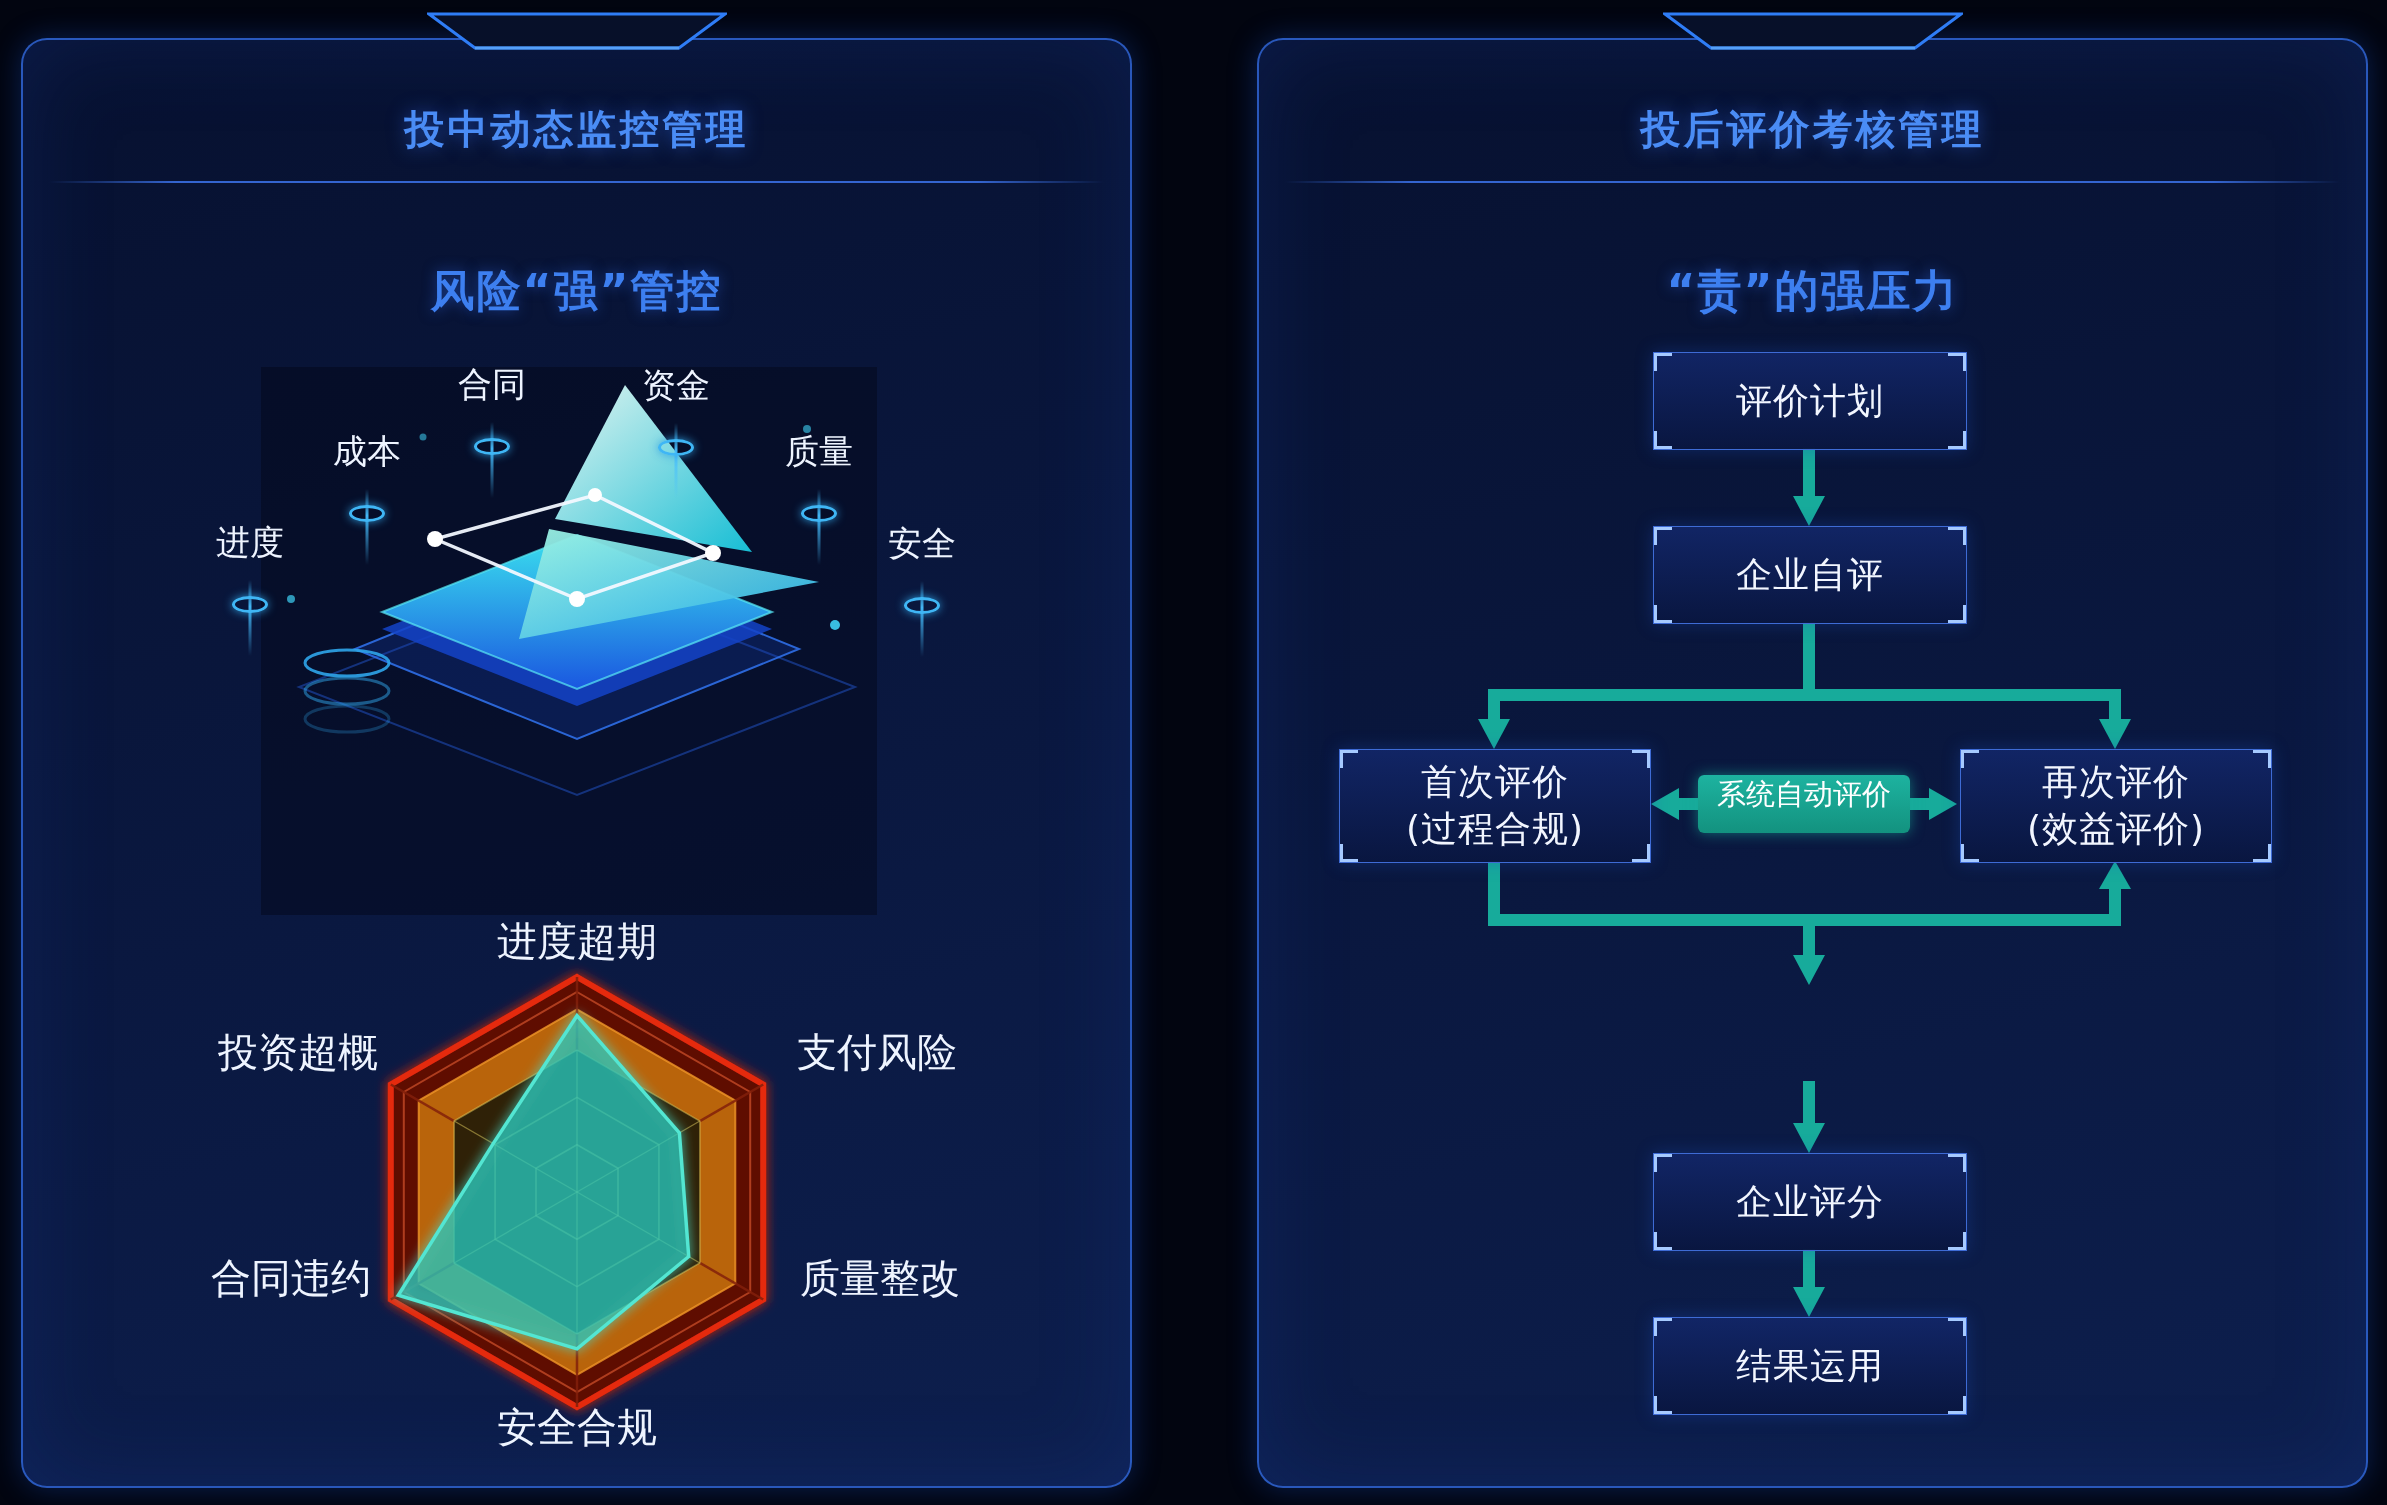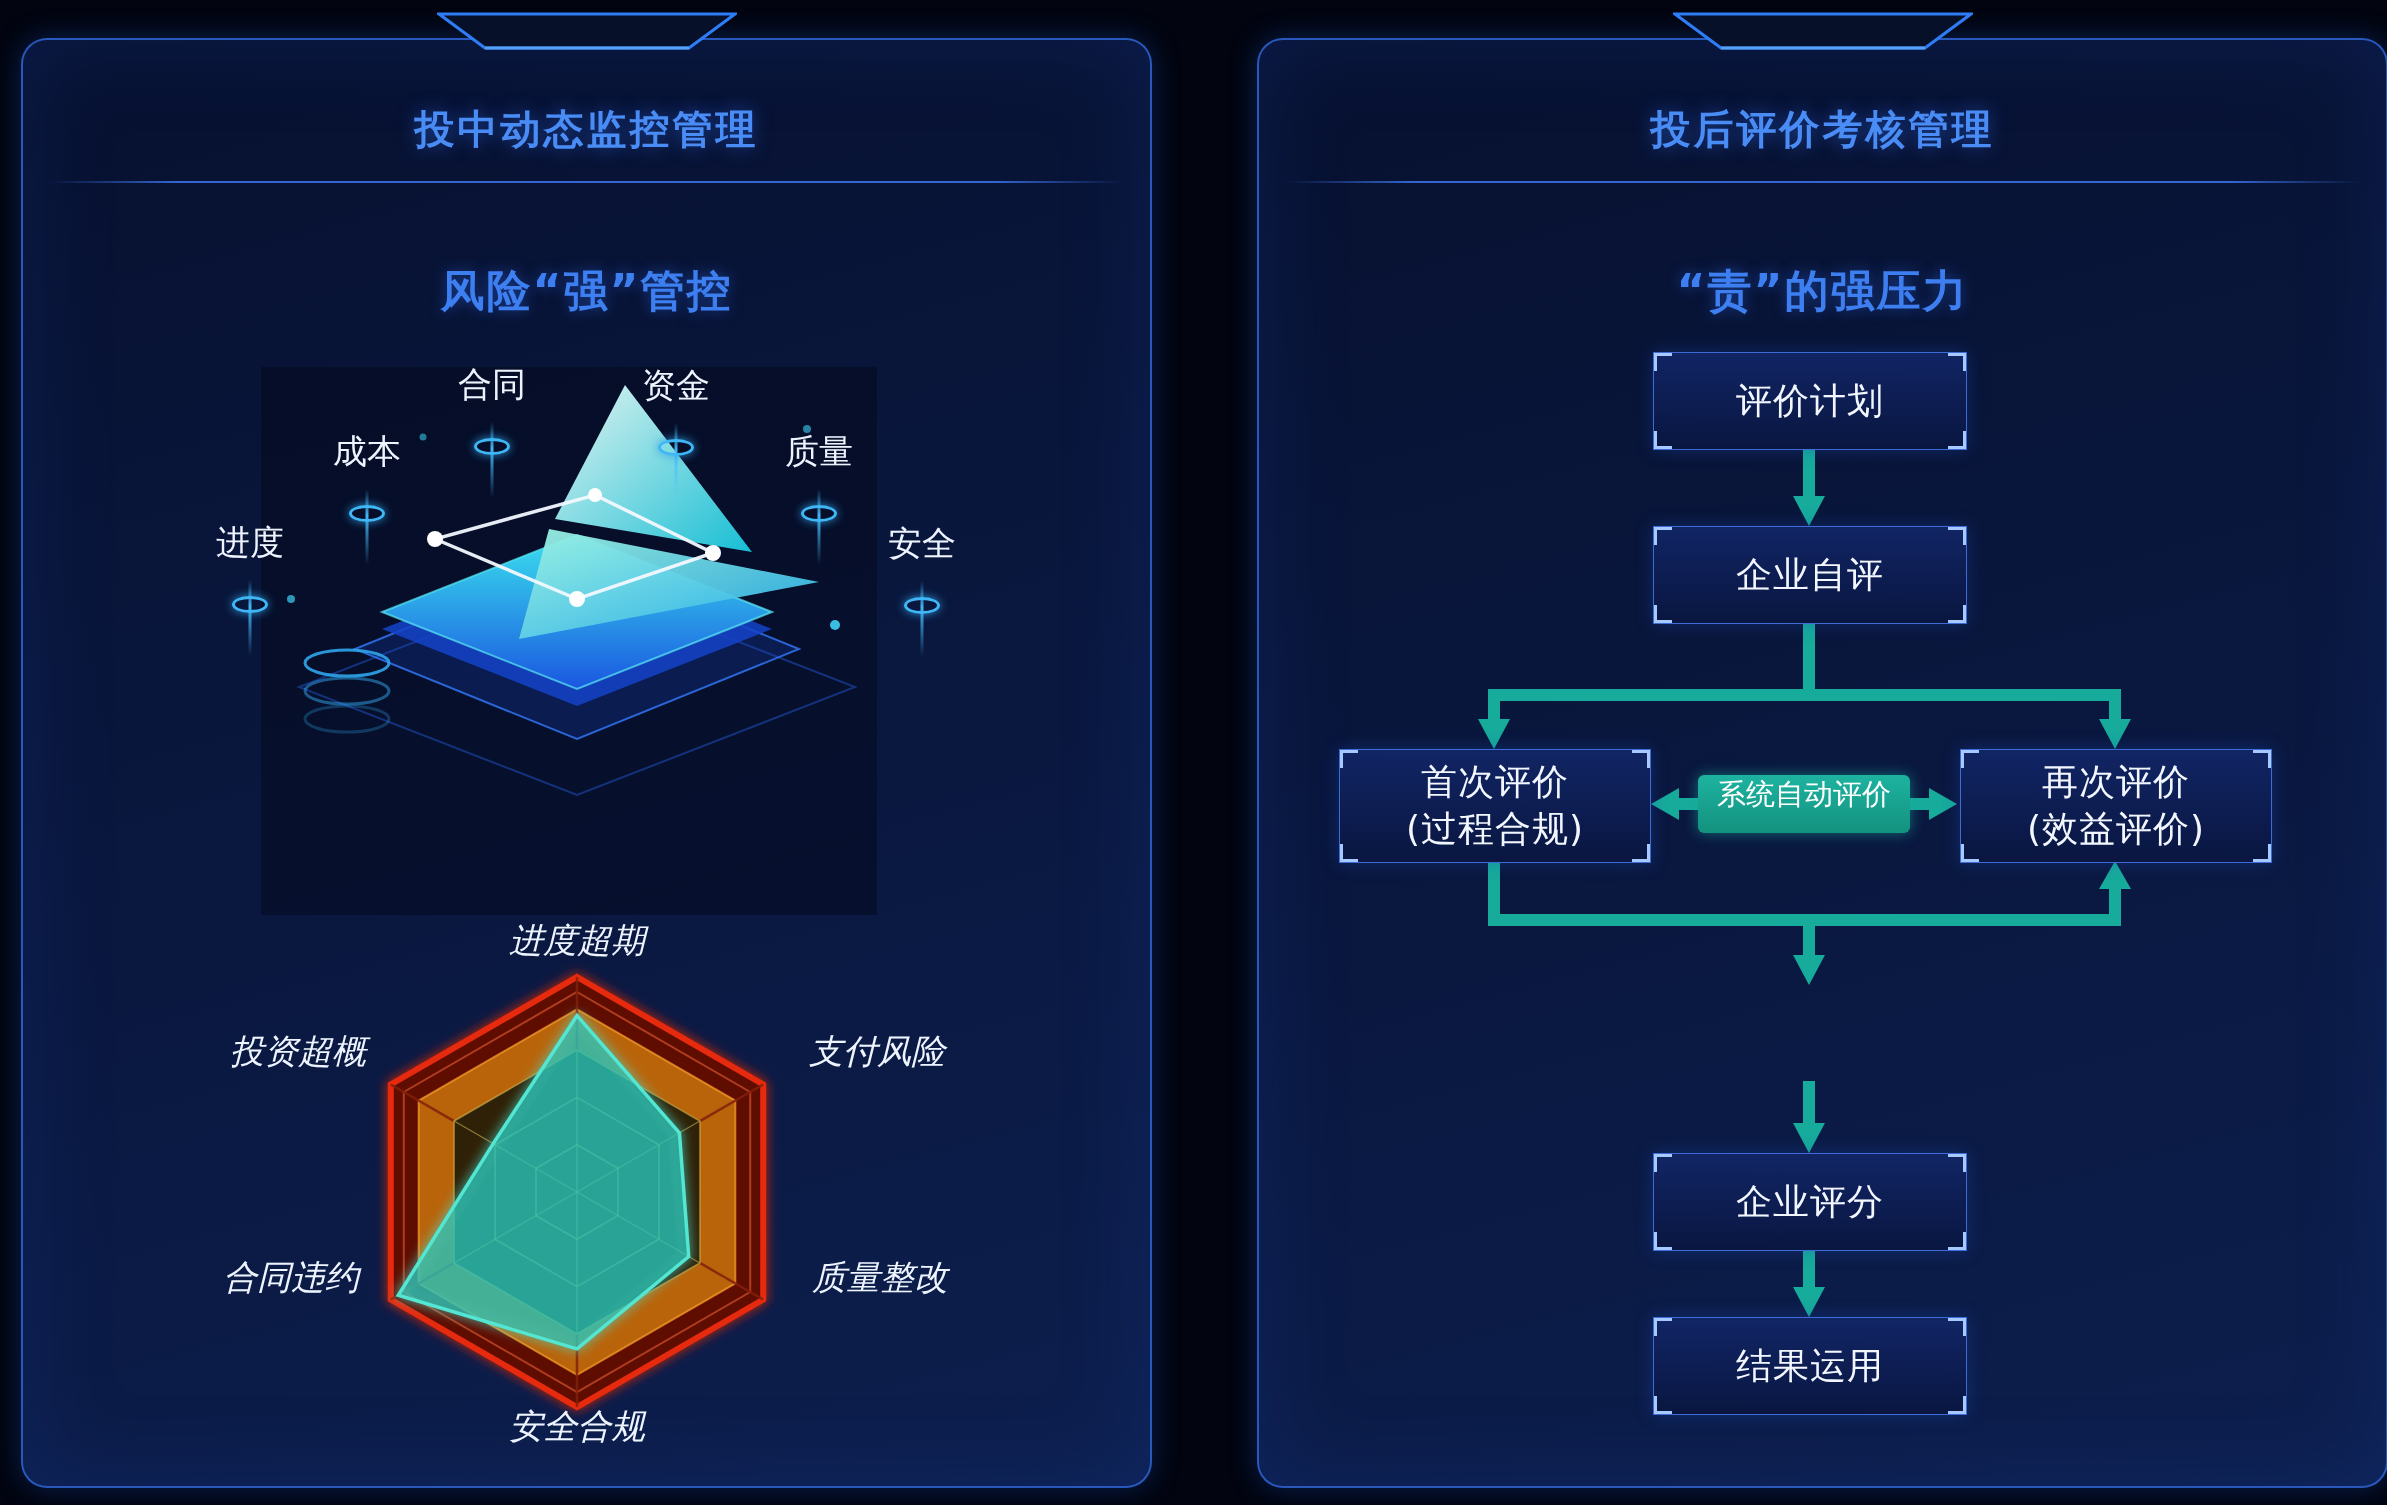--- a/index.html
+++ b/index.html
@@ -1,21 +1,21 @@
 <!DOCTYPE html>
 <html><head>
 <meta charset="utf-8">
 <style>
   html,body{margin:0;padding:0;background:#020510;}
   .stage{position:relative;width:2387px;height:1505px;background:#020510;overflow:hidden;
          font-family:"DejaVu Sans","Liberation Sans",sans-serif;color:#eef4ff;}
   .panel{position:absolute;top:38px;width:1107px;height:1446px;border-radius:26px;
          border:2px solid rgba(47,100,210,.85);
          background:linear-gradient(165deg,#071130 0%,#0a1840 55%,#0d1f4e 100%);
-         box-shadow:0 0 28px rgba(25,80,200,.35), inset 0 0 90px rgba(28,70,170,.22);padding-left:20px;}
+         box-shadow:0 0 28px rgba(25,80,200,.35), inset 0 0 90px rgba(28,70,170,.22);}
   #left-panel{left:21px;} #right-panel{left:1257px;}
   .notch{position:absolute;top:-28px;left:50%;transform:translateX(-50%);z-index:6;line-height:0;}
   .panel-title{position:absolute;top:62px;left:0;right:0;margin:0;text-align:center;
          font-size:40px;font-weight:700;color:#4a8cf5;letter-spacing:3px;
          text-shadow:0 0 18px rgba(50,110,240,.55);}
   .divider{position:absolute;top:141px;left:26px;right:26px;height:2px;
          background:linear-gradient(90deg,rgba(40,80,180,0),rgba(60,115,235,.85) 12%,rgba(60,115,235,.85) 88%,rgba(40,80,180,0));}
   .panel-sub{position:absolute;top:212px;left:0;right:0;margin:10px;text-align:center;
          font-size:44px;font-weight:700;color:#3d7ff0;letter-spacing:2px;
          text-shadow:0 0 14px rgba(45,105,235,.5);}
@@ -27,22 +27,22 @@
          align-items:center;font-size:34px;color:#eef4ff;white-space:nowrap;z-index:4;}
   .pin{position:relative;display:block;width:44px;height:80px;margin-top:14px;}
   .pin-stem{position:absolute;top:0;left:50%;transform:translateX(-50%);width:3px;height:76px;
          background:linear-gradient(180deg,rgba(70,190,255,0),rgba(70,190,255,.95) 35%,rgba(70,190,255,0));}
   .pin-ring{position:absolute;top:16px;left:50%;transform:translateX(-50%);width:30px;height:11px;
          border:3px solid #3fb6f5;border-radius:50%;box-shadow:0 0 10px rgba(47,159,224,.9);}
   .model-title{position:absolute;top:806px;left:0;right:0;margin:0;text-align:center;
          font-size:38px;font-weight:700;color:#3d7ff0;letter-spacing:2px;
          text-shadow:0 0 14px rgba(45,105,235,.5);z-index:4;}
   .radar-svg{position:absolute;left:264px;top:892px;z-index:2;}
-  .axis-label{position:absolute;transform:translate(-50%,-50%);font-size:34px;color:#eef4ff;
-         white-space:nowrap;z-index:4;font-style:italic;}
+  .axis-label{position:absolute;transform:translate(-50%,-50%);font-size:40px;color:#eef4ff;
+         white-space:nowrap;z-index:4;}
   
   .flow-arrows{position:absolute;left:0;top:0;z-index:1;pointer-events:none;}
   .fbox{position:absolute;width:312px;height:96px;display:flex;flex-direction:column;
          align-items:center;justify-content:center;z-index:3;
          font-size:36px;color:#f2f6ff;letter-spacing:1px;line-height:1.3;
          border:1px solid #3e6bd5;
          background:
            linear-gradient(#a6caff,#a6caff) left top/18px 3px no-repeat,
            linear-gradient(#a6caff,#a6caff) left top/3px 18px no-repeat,
            linear-gradient(#a6caff,#a6caff) right top/18px 3px no-repeat,

